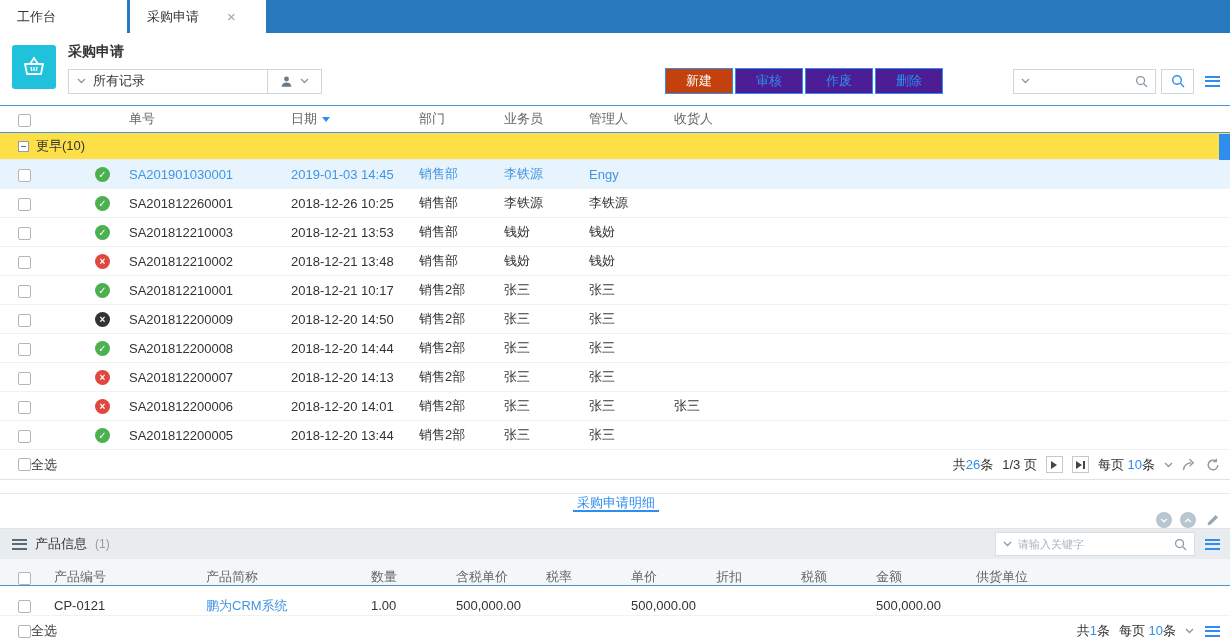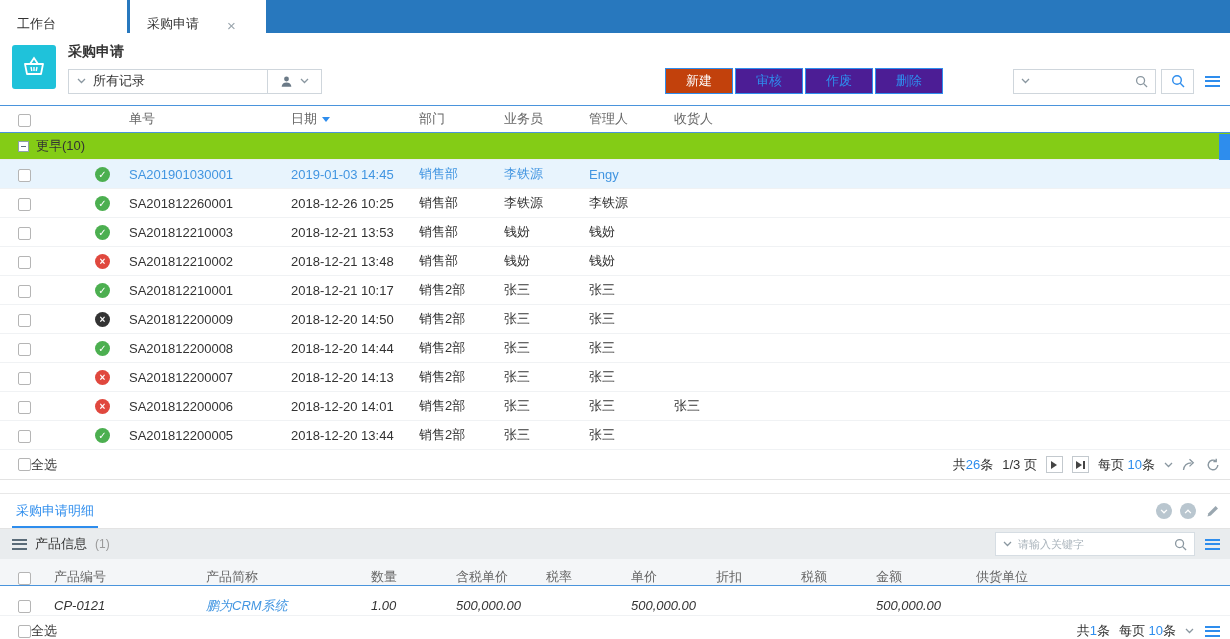--- a/index.html
+++ b/index.html
@@ -3,21 +3,21 @@
 <meta charset="utf-8">
 <title>采购申请</title>
 <style>
   * { margin:0; padding:0; box-sizing:border-box; }
   html, body { width:1230px; height:639px; overflow:hidden; }
   body { font-family:"Liberation Sans","DejaVu Sans",sans-serif; font-size:13px; color:#333; background:#fff; }
   button { font-family:inherit; }
 
   
   .topbar { height:33px; background:#2878be; display:flex; align-items:stretch; }
-  .tab { background:#fff; display:flex; align-items:flex-end; padding:0 17px; font-size:13px; color:#333; cursor:pointer; }
+  .tab { background:#fff; display:flex; align-items:center; padding:8px 17px; font-size:13px; color:#333; cursor:pointer; }
   .tab.first { width:127px; }
   .topbar .bargap { width:3px; }
   .tab.active { min-width:136px; }
   .tab-close { margin-left:28px; color:#9aa5ad; font-size:15px; line-height:1; }
 
   
   .header { height:72px; position:relative; padding:8px 10px 0 68px; background:#fff; }
   .app-icon { position:absolute; left:12px; top:12px; width:44px; height:44px; background:#1fc2da; border-radius:3px; display:flex; align-items:center; justify-content:center; }
   .page-title { font-size:14px; font-weight:bold; padding-top:2px; }
   .controls { display:flex; align-items:center; margin-top:7px; }
@@ -39,21 +39,21 @@
 
   
   .grid-main { display:grid; grid-template-columns:95px 34px 162px 128px 85px 85px 85px 1fr; align-items:center; }
   .list-header { height:28px; border-top:1px solid #4a94dc; border-bottom:1px solid #4a94dc; color:#666; }
   .list-header .hc { display:flex; align-items:center; cursor:pointer; white-space:nowrap; }
   .c1 { padding-left:18px; }
   .c { overflow:hidden; white-space:nowrap; }
   .cbx { width:13px; height:13px; border:1px solid #b5b5b5; border-radius:2px; background:#fff; display:inline-block; vertical-align:middle; cursor:pointer; }
   .tri-down { width:0; height:0; border-left:4px solid transparent; border-right:4px solid transparent; border-top:5px solid #2e8ded; display:inline-block; margin-left:5px; }
 
-  .group-row { height:27px; background:#84cc16; display:flex; align-items:center; padding-left:18px; gap:7px; border-bottom:1px solid #e9edf0; }
+  .group-row { height:27px; background:#fde047; display:flex; align-items:center; padding-left:18px; gap:7px; border-bottom:1px solid #e9edf0; }
   .collapse-icon { width:11px; height:11px; border:1px solid #8fa0ac; background:#fff; position:relative; cursor:pointer; flex:0 0 auto; }
   .collapse-icon::after { content:""; position:absolute; left:2px; right:2px; top:4px; height:1px; background:#5a6b78; }
 
   .trow { height:29px; border-bottom:1px solid #f0f2f4; cursor:pointer; }
   .trow.selected { background:#e8f4fd; }
   .trow.selected .c { color:#4195e1; }
   .sicon { width:15px; height:15px; border-radius:50%; color:#fff; font-size:10px; font-weight:bold; display:inline-flex; align-items:center; justify-content:center; }
   .sicon.approved { background:#4caf50; }
   .sicon.rejected { background:#e0483e; }
   .sicon.closed { background:#333; }
@@ -62,37 +62,37 @@
   .sel-label { }
   .pg { margin-left:auto; display:flex; align-items:center; gap:9px; color:#333; }
   .blue { color:#2e8ded; }
   .pg-box { width:17px; height:17px; border:1px solid #c3c9ce; display:inline-flex; align-items:center; justify-content:center; gap:1px; cursor:pointer; background:#fff; }
   .pg-tri { width:0; height:0; border-top:4px solid transparent; border-bottom:4px solid transparent; border-left:6px solid #444; }
   .pg-bar { width:2px; height:8px; background:#444; }
   .scroll-thumb { position:absolute; right:0; top:134px; width:11px; height:26px; background:#2e8ded; cursor:grab; }
 
   
   .section-gap { height:14px; border-bottom:1px solid #e8e8e8; }
-  .detail-tabs { height:35px; display:flex; align-items:center; padding:0 10px 0 12px; border-bottom:1px solid #e3e3e3; }
+  .detail-tabs { height:35px; display:flex; align-items:center; padding:0 10px 0 12px; border-bottom:1px solid #e3e3e3;flex-direction:column; }
   .detail-tab { color:#2e8ded; height:100%; display:flex; align-items:center; position:relative; padding:0 4px; cursor:pointer; }
   .detail-tab::after { content:""; position:absolute; left:0; right:0; bottom:0; height:2px; background:#2e8ded; }
   .detail-icons { margin-left:auto; display:flex; align-items:center; gap:8px; }
   .circle-btn { width:16px; height:16px; border-radius:50%; background:#b9c6cf; display:inline-flex; align-items:center; justify-content:center; cursor:pointer; }
 
   .product-bar { height:30px; background:#e9ecee; display:flex; align-items:center; padding:0 10px 0 12px; gap:8px; }
   .count { color:#999; font-size:12px; }
   .kw-search { width:200px; height:24px; background:#fff; border:1px solid #d6dde3; display:flex; align-items:center; padding:0 7px; gap:6px; margin-left:auto; }
   .kw-search input { border:none; outline:none; flex:1; min-width:0; font-size:11px; font-family:inherit; color:#333; }
   .kw-search input::placeholder { color:#aab4bc; }
 
   .grid-detail { display:grid; grid-template-columns:48px 152px 165px 85px 90px 85px 85px 85px 75px 100px 1fr; align-items:center; }
   .detail-header { height:27px; background:#f4f6f8; border-bottom:1px solid #4a94dc; color:#666; }
   .dc { padding-left:6px; overflow:hidden; white-space:nowrap;margin-top:10px; }
   .dc1 { padding-left:18px; }
-  .drow { height:30px; border-bottom:1px solid #f0f2f4; cursor:pointer;font-style:italic; }
+  .drow { height:30px; border-bottom:1px solid #f0f2f4; cursor:pointer; }
   .link { color:#4195e1; cursor:pointer; }
   .detail-footer { height:30px; display:flex; align-items:center; padding:0 10px 0 18px; }
 </style>
 </head>
 <body>
 
 <div class="topbar">
   <div class="tab first">
     <span>工作台</span>
   </div>

